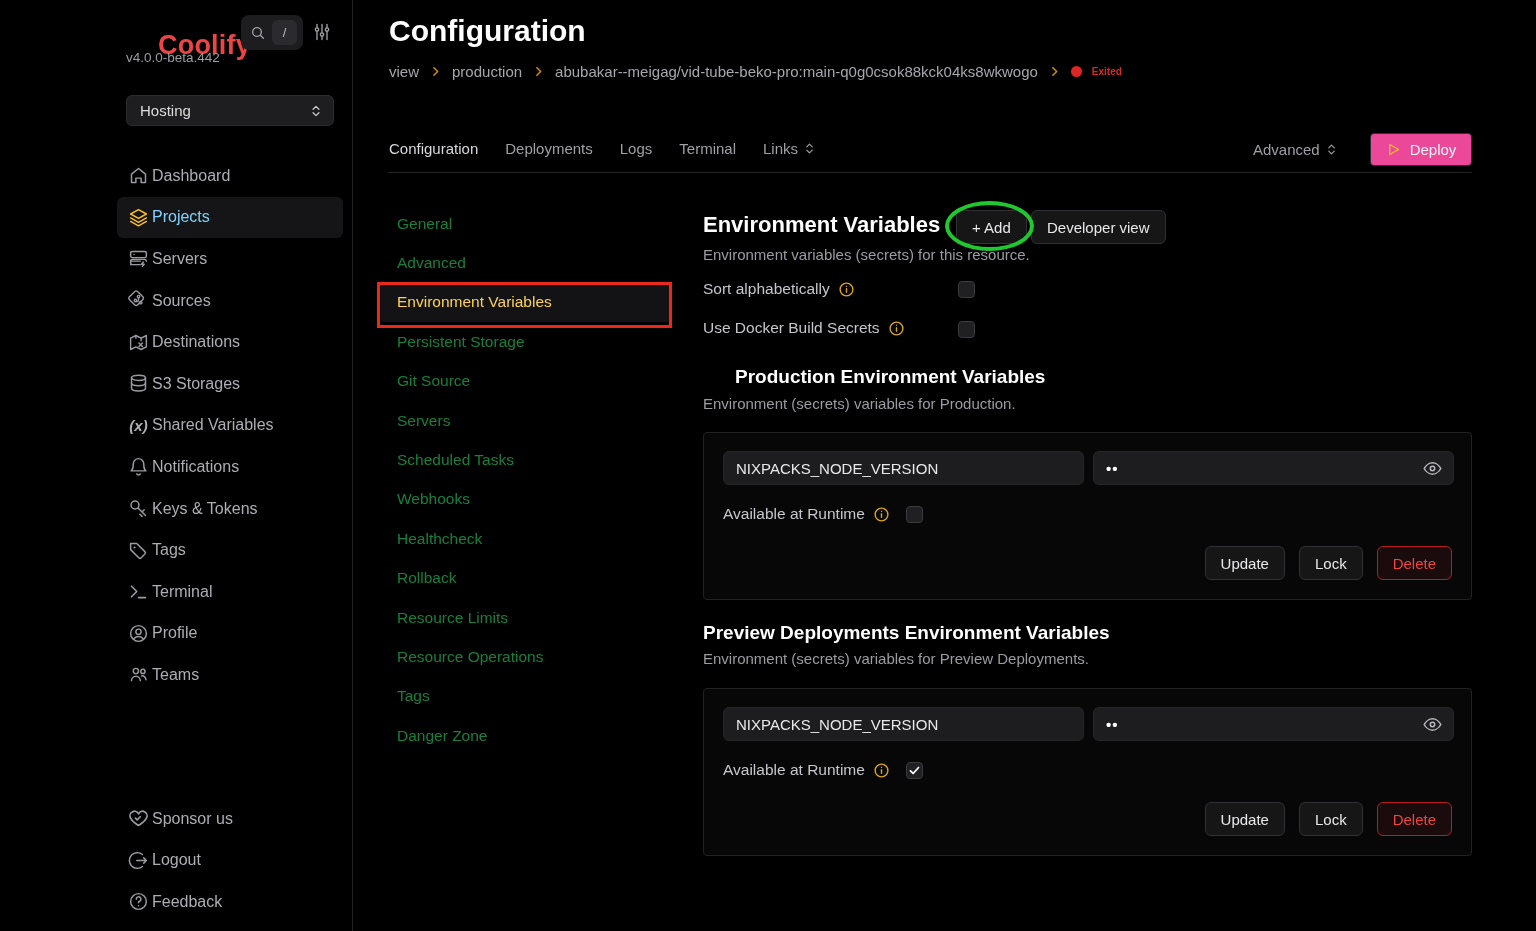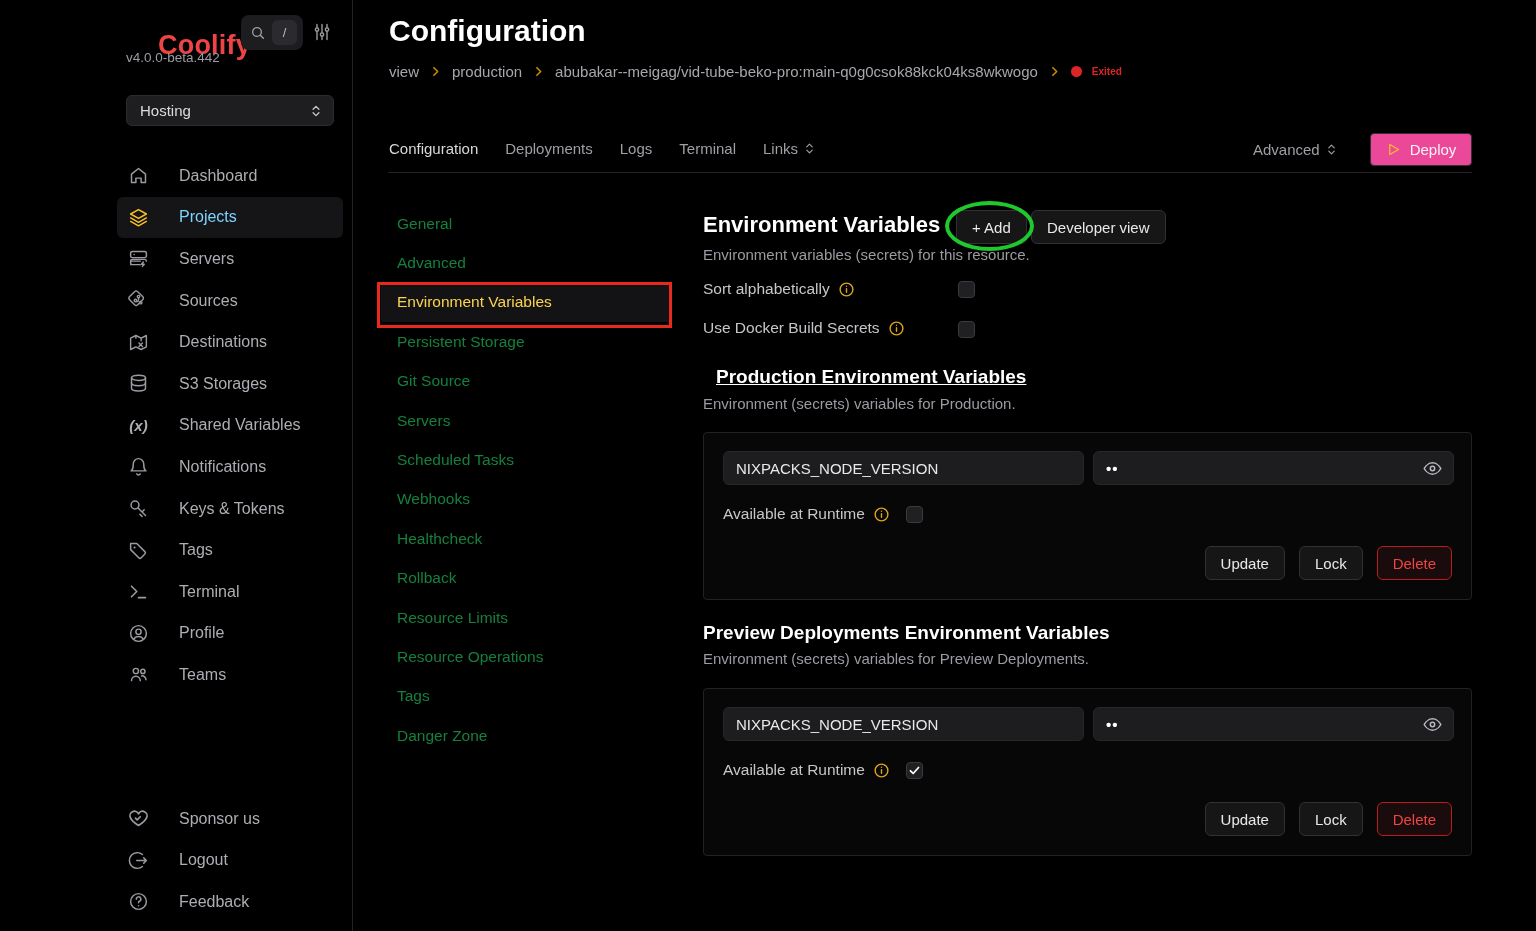--- a/index.html
+++ b/index.html
@@ -13,21 +13,21 @@
   .version { position:absolute; left:126px; top:50px; font-size:13.5px; color:#9b9ba2; }
   .search-pill { position:absolute; left:241px; top:15px; width:62px; height:35px; background:#1d1d20;
     border-radius:8px; display:flex; align-items:center; padding-left:9px; gap:6px; cursor:pointer; }
   .kbd { width:25px; height:25px; background:#2b2b2f; border-radius:6px; color:#b9b9bf; font-size:13px;
     display:flex; align-items:center; justify-content:center; }
   .sliders-btn { position:absolute; left:312px; top:22px; color:#9a9aa1; cursor:pointer; }
   .team-select { position:absolute; left:126px; top:95px; width:208px; height:31px; background:#1e1e21;
     border:1px solid #2c2c30; border-radius:6px; display:flex; align-items:center; justify-content:space-between;
     padding:0 10px 0 13px; font-size:15px; color:#dcdce0; cursor:pointer; }
   .nav { position:absolute; left:117px; width:226px; display:flex; flex-direction:column; }
-  .nav-item { display:flex; align-items:center; gap:30px; height:41.6px; padding-left:11px; color:#adadb3;
+  .nav-item { display:flex; align-items:center; gap:3px; height:41.6px; padding-left:11px; color:#adadb3;
     font-size:16px; border-radius:6px; cursor:pointer;text-align:center; }
   .nav-item svg { color:#9a9aa1; flex:0 0 auto; }
   .nav-item.active { background:#151518; color:#7dd3fc; }
   .nav-item.active svg { color:#fbbf24; }
   .nav-item .pink { color:#ec4899 !important; }
 
   
   .page-title { position:absolute; left:389px; top:14px; font-size:30px; font-weight:700; color:#fff; }
   .breadcrumb { position:absolute; left:389px; top:63px; display:flex; align-items:center; gap:10px;
     font-size:15px; color:#a6a6ad; white-space:nowrap; }
@@ -374,21 +374,21 @@
     <span style="display:flex">
         <svg width="17" height="17" viewBox="0 0 24 24" fill="none" stroke="#dba617" stroke-width="2" stroke-linecap="round">
           <circle cx="12" cy="12" r="9"></circle>
           <path d="M12 11v5"></path>
           <path d="M12 7.5h.01"></path>
         </svg>
       </span>
   </div>
   <div class="cb" style="position:absolute; left:958px; top:321px;"></div>
 
-  <div class="h3" style="left:716px; top:366px;text-decoration:underline;">Production Environment Variables</div>
+  <div class="h3" style="left:735px; top:366px;">Production Environment Variables</div>
   <div class="muted" style="left:703px; top:395px;">Environment (secrets) variables for Production.</div>
 
   <div class="card" style="top:432px;">
     <input class="input" style="left: 19px; top: 18px; width: 361px;" value="NIXPACKS_NODE_VERSION">
     <input class="input val-dots" style="left: 389px; top: 18px; width: 361px; padding-right: 42px;" value="••">
     <span class="eye-btn" style="left:718px; top:25px;"><svg width="21" height="21" viewBox="0 0 24 24" fill="none" stroke="currentColor" stroke-width="1.7" stroke-linecap="round" stroke-linejoin="round">
           <path d="M2.5 12S6 5.5 12 5.5 21.5 12 21.5 12 18 18.5 12 18.5 2.5 12 2.5 12z"></path>
           <circle cx="12" cy="12" r="2.5"></circle>
         </svg></span>
     <div class="toggle-row" style="left:19px; top:72px;">

